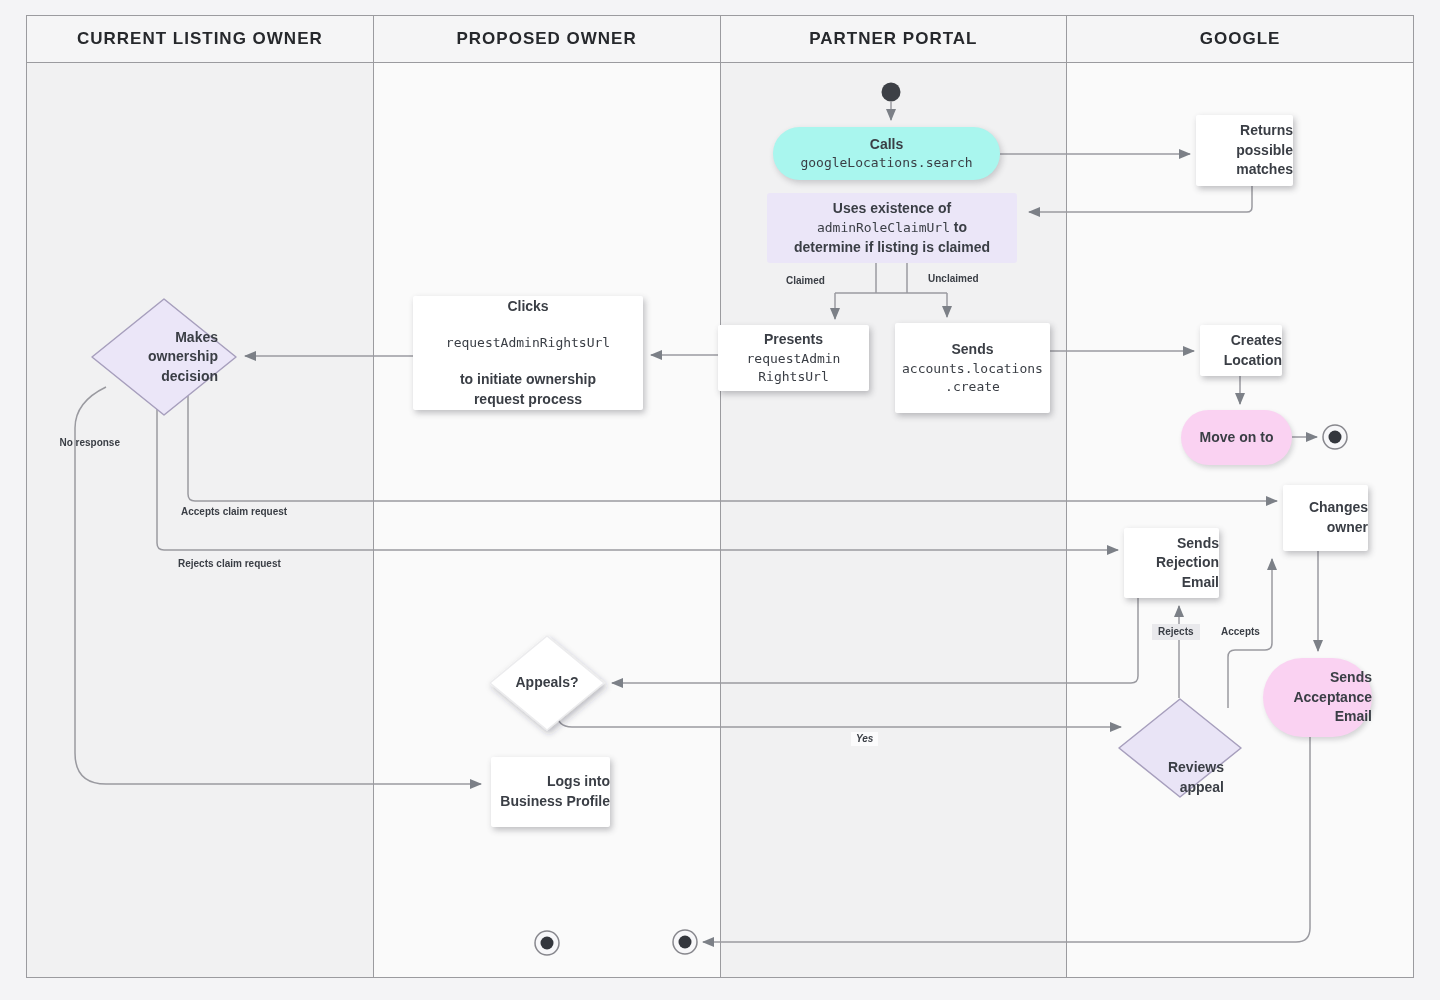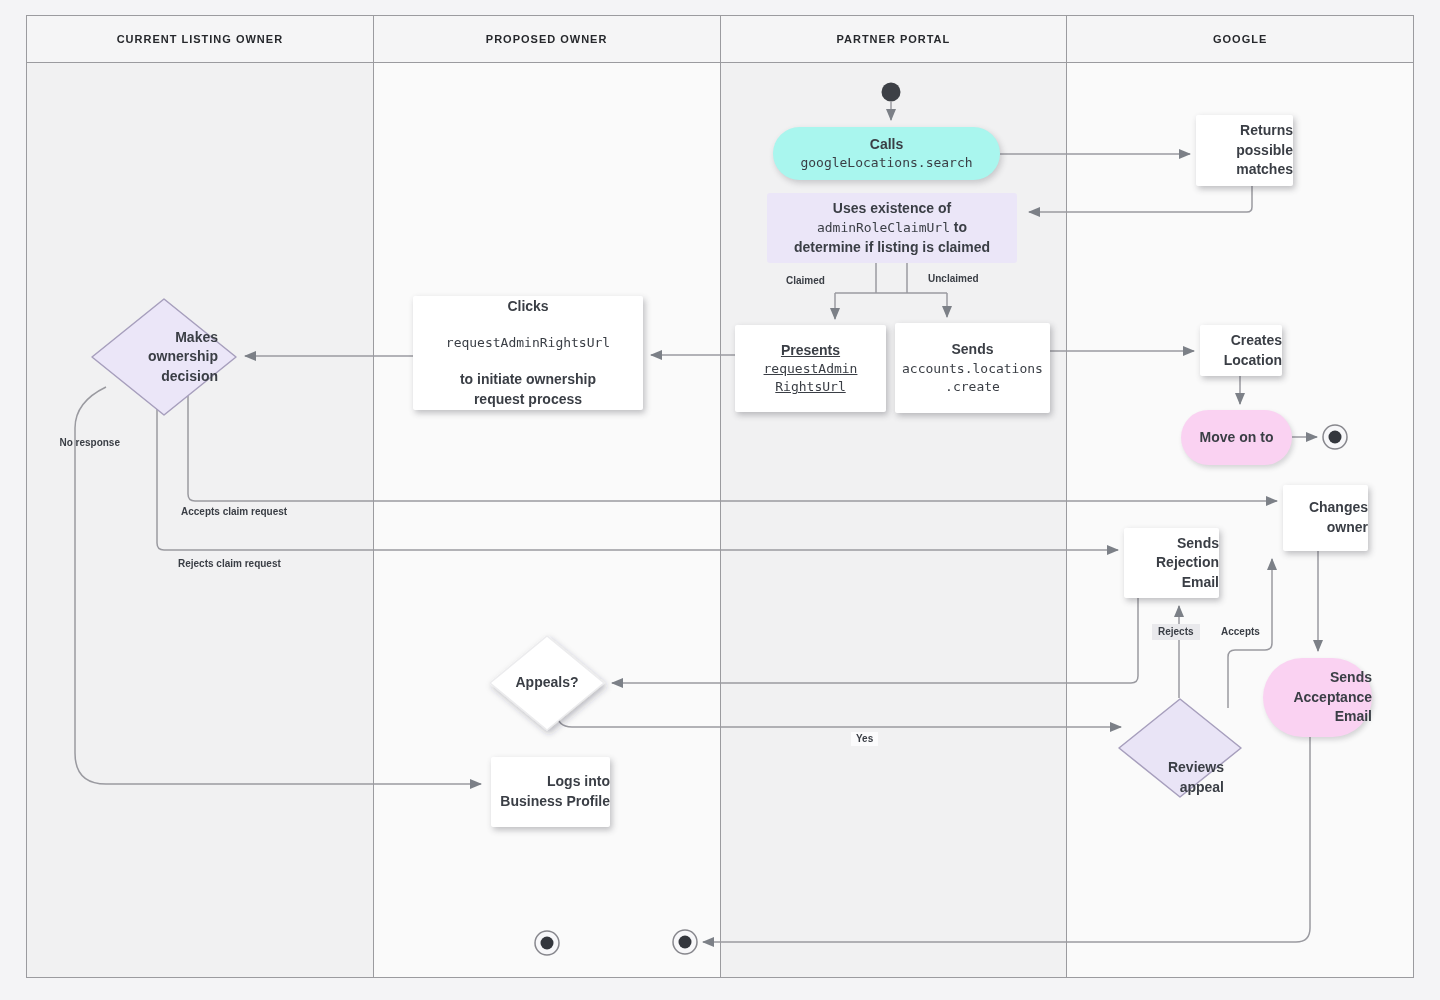--- a/index.html
+++ b/index.html
@@ -12,21 +12,21 @@
     font-family:"Liberation Sans",sans-serif;color:var(--text);}
   #stage{position:relative;width:1440px;height:1000px;overflow:hidden;}
 
   
   #frame{position:absolute;left:26px;top:15px;width:1388px;height:963px;
     border:1px solid var(--border);display:flex;}
   .lane{flex:1 1 0;display:flex;flex-direction:column;border-right:1px solid var(--border);}
   .lane:last-child{border-right:none;}
   .lane-header{height:47px;background:var(--header-bg);border-bottom:1px solid var(--border);
     display:flex;align-items:center;justify-content:center;font-weight:bold;
-    font-size:11px;letter-spacing:1px;color:#26282c;}
+    font-size:17px;letter-spacing:1px;color:#26282c;}
   .lane-body{flex:1;}
   .lane:nth-child(odd) .lane-body{background:var(--lane-dark);}
   .lane:nth-child(even) .lane-body{background:var(--lane-light);}
 
   
   #edges{position:absolute;left:0;top:0;width:1440px;height:1000px;z-index:1;}
   .edge{stroke:var(--line);stroke-width:1.5;fill:none;}
   .diamond{stroke-width:1.5;stroke-linejoin:round;}
 
   
@@ -135,21 +135,21 @@
   <div class="node box" style="left:1196px;top:115px;width:97px;height:71px;">
     <div class="wrap">Returns possible matches</div>
   </div>
 
   <div class="node lav" style="left:767px;top:193px;width:250px;height:70px;">
     <div>Uses existence of</div>
     <div><span class="code">adminRoleClaimUrl</span> <span>to</span></div>
     <div>determine if listing is claimed</div>
   </div>
 
-  <div class="node box" style="left:735px;top:325px;width:151px;height:87px;text-decoration:underline;">
+  <div class="node box" style="left:718px;top:325px;width:151px;height:66px;">
     <div>Presents</div>
     <div class="code">requestAdmin
 RightsUrl</div>
   </div>
 
   <div class="node box" style="left:895px;top:323px;width:155px;height:90px;">
     <div>Sends</div>
     <div class="code">accounts.locations
 .create</div>
   </div>
@@ -198,15 +198,15 @@
   </div>
 
 
   <div class="elabel" style="left:786px;top:274px;">Claimed</div>
   <div class="elabel" style="left:928px;top:272px;">Unclaimed</div>
   <div class="elabel wrap" style="left:35px;top:436px;width:85px;white-space:normal;">No response</div>
   <div class="elabel" style="left:181px;top:505px;">Accepts claim request</div>
   <div class="elabel" style="left:178px;top:557px;">Rejects claim request</div>
   <div class="elabel chip-gray" style="left:1152px;top:624px;">Rejects</div>
   <div class="elabel" style="left:1221px;top:625px;">Accepts</div>
-  <div class="elabel chip-light" style="left:851px;top:732px;">Yes</div>
+  <div class="elabel chip-light" style="left:851px;top:732px;font-style:italic;">Yes</div>
 
 </div>
 
 </body></html>

